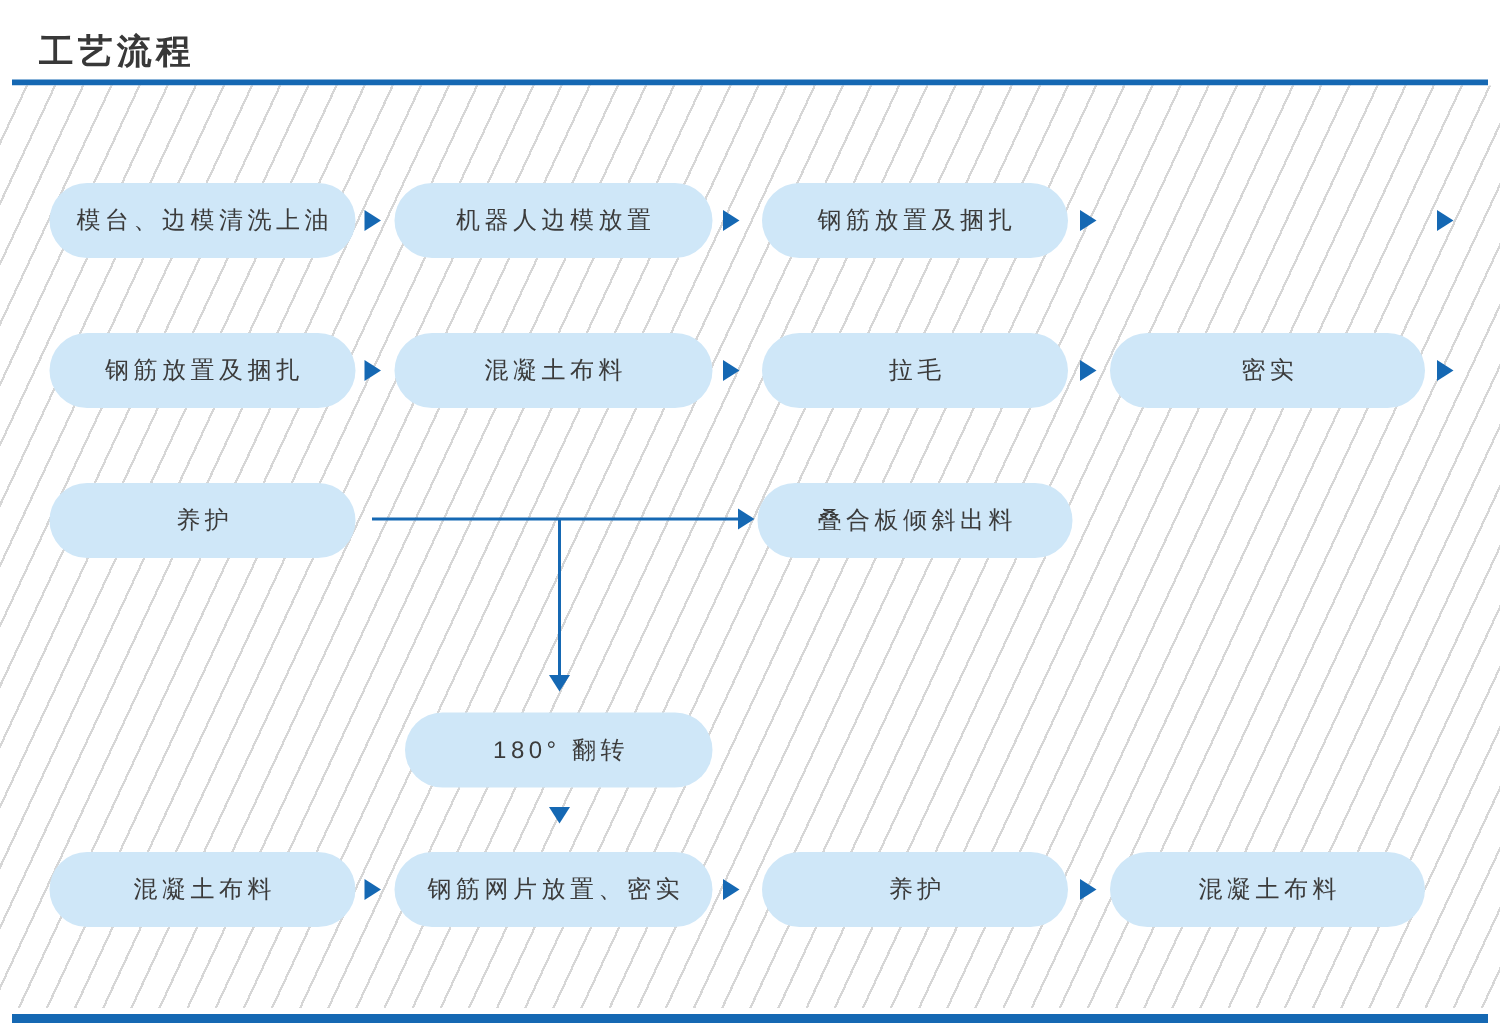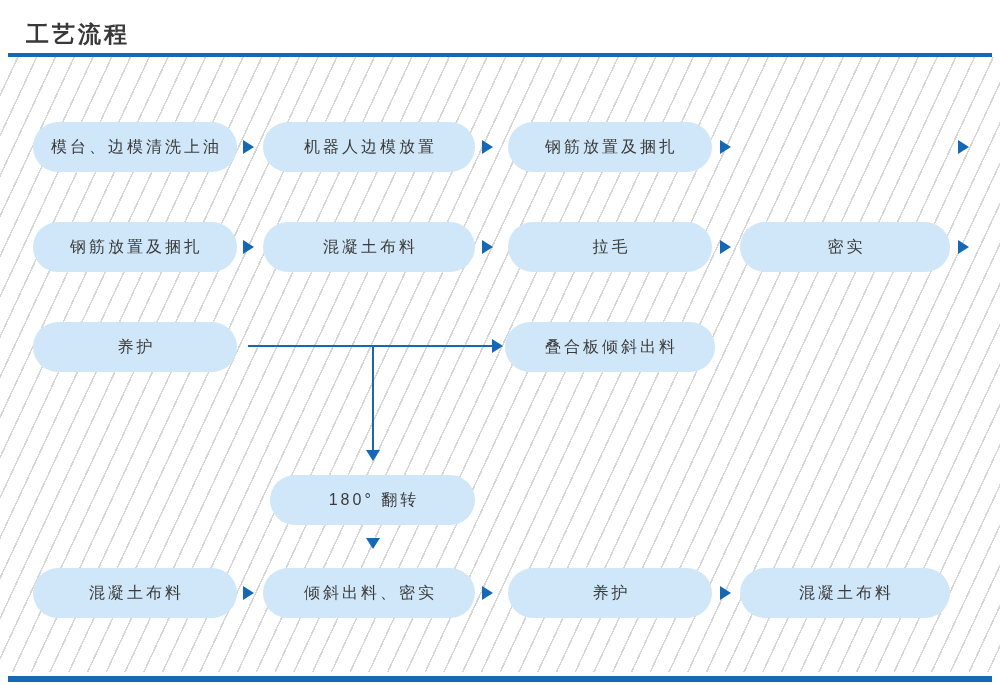--- a/index.html
+++ b/index.html
@@ -100,18 +100,18 @@
   <div class="tri-r aL"></div>
   <div class="pill b9">叠合板倾斜出料</div>
 
   <div class="vline"></div>
   <div class="tri-d d0"></div>
   <div class="pill b11">180° 翻转</div>
   <div class="tri-d d1"></div>
 
   <div class="pill b12">混凝土布料</div>
   <div class="tri-r a8"></div>
-  <div class="pill b13">倾斜出料、密实</div>
+  <div class="pill b13">钢筋网片放置、密实</div>
   <div class="tri-r a9"></div>
   <div class="pill b14">养护</div>
   <div class="tri-r a10"></div>
   <div class="pill b15">混凝土布料</div>
 </div>
 
 </body></html>

